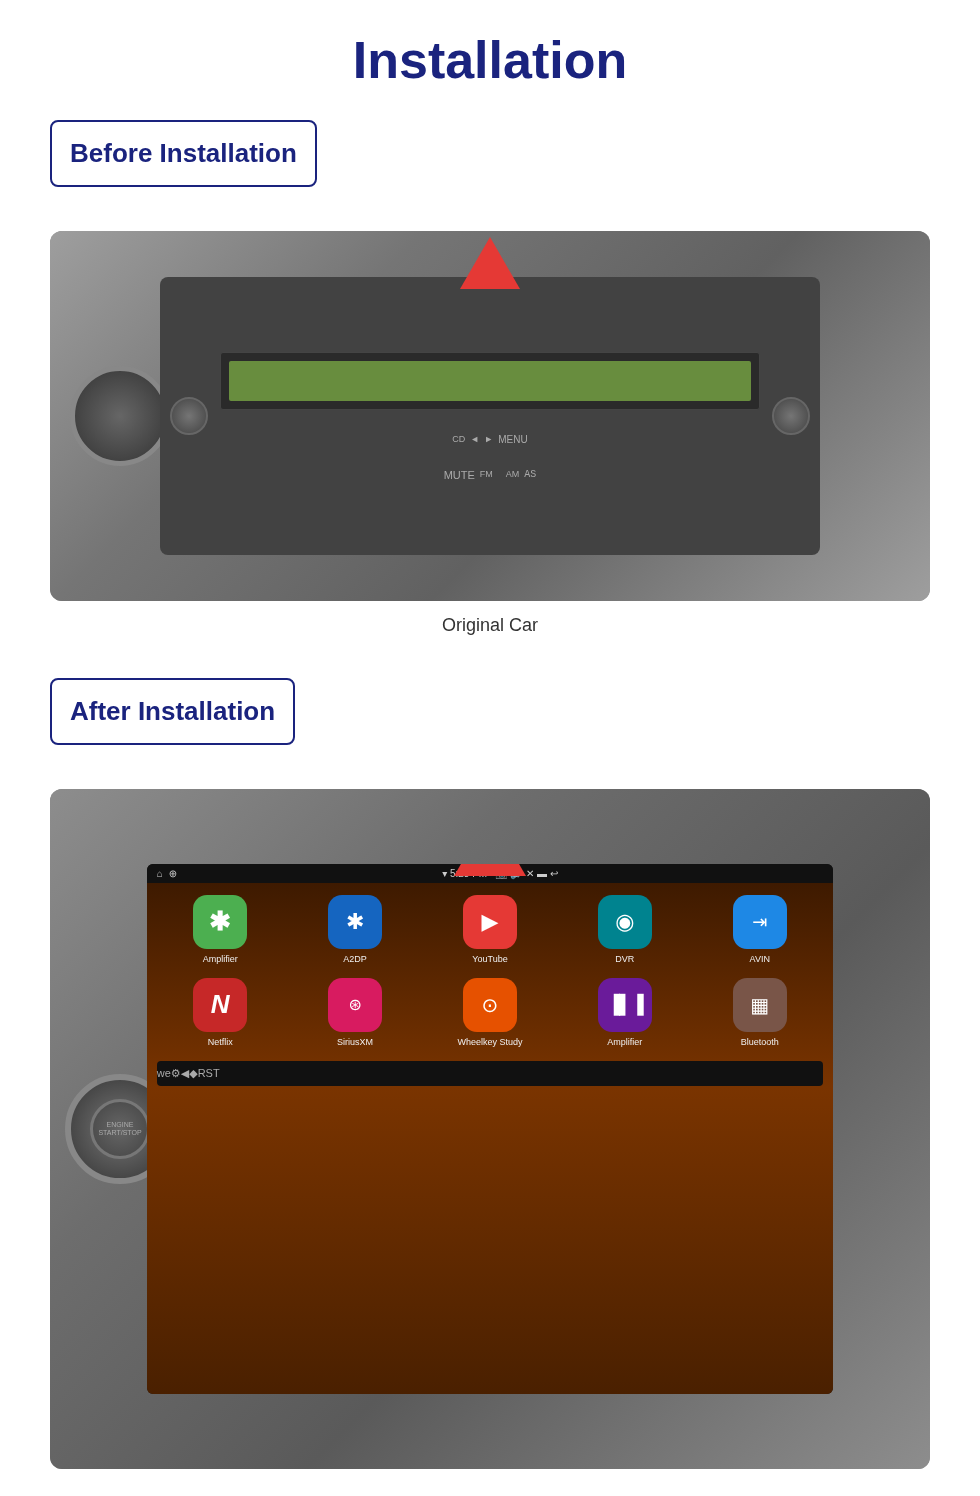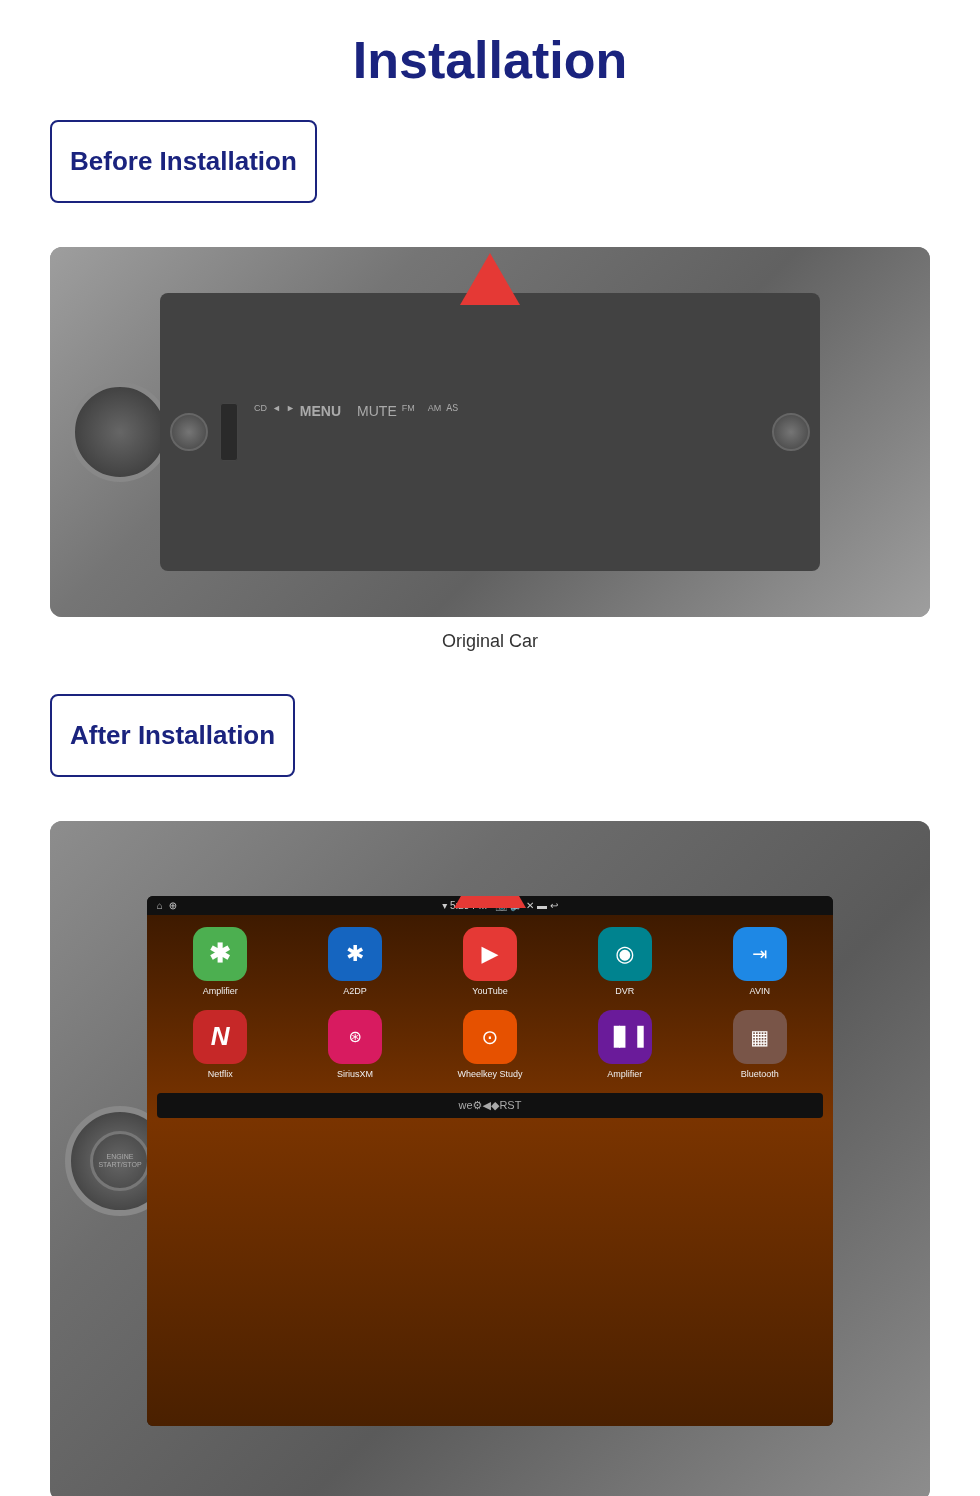--- a/index.html
+++ b/index.html
@@ -13,21 +13,21 @@
       text-align: center;
       font-size: 52px;
       font-weight: 900;
       color: #1a237e;
       margin-bottom: 30px;
     }
     .section-label {
       display: inline-block;
       border: 2.5px solid #1a237e;
       border-radius: 8px;
-      padding: 24px 18px;
+      padding: 16px 18px;
       font-size: 26px;
       font-weight: 700;
       color: #1a237e;
       margin-bottom: 22px;
     }
     .car-image-container {
       width: 100%;
       border-radius: 12px;
       overflow: hidden;
       background: #888;
@@ -167,21 +167,21 @@
     }
     .bg-green { background: #4caf50; }
     .bg-blue-bt { background: #1565c0; }
     .bg-teal { background: #00838f; }
     .bg-blue-yt { background: #e53935; }
     .bg-red { background: #c62828; }
     .bg-blue-dvr { background: #1e88e5; }
     .android-navbar {
       background: #111;
       display: flex;
-      justify-content: center;
+      justify-content: flex-start;
       align-items: center;
       padding: 6px 0;
     }
     .seicane-bar {
       background: #b0bec5;
       text-align: center;
       padding: 6px;
       font-size: 18px;
       font-style: italic;
       font-weight: 700;
@@ -201,32 +201,32 @@
 
 <div class="car-image-container">
   <div class="before-car">
 
     <div style="position:absolute;left:20px;top:50%;transform:translateY(-50%);width:100px;height:100px;background:radial-gradient(circle,#666,#333);border-radius:50%;border:5px solid #888;"></div>
 
     <div class="dashboard-sim">
       <div class="hazard-triangle"></div>
       <div style="display:flex;align-items:center;gap:12px;width:100%;justify-content:center;">
         <div class="hu-knob"></div>
-        <div style="flex:1;display:flex;flex-direction:row;gap:16px;">
+        <div style="flex:1;display:flex;flex-direction:column;gap:24px;">
           <div style="background:#2a2a2a;padding:8px;border-radius:3px;border:1px solid #444;">
             <div style="width:100%;height:40px;background:#8bc34a;opacity:0.65;border-radius:2px;"></div>
           </div>
           <div style="display:flex;gap:5px;justify-content:center;">
             <span style="color:#aaa;font-size:9px;">CD</span>
             <span style="color:#aaa;font-size:9px;">◄</span>
             <span style="color:#aaa;font-size:9px;">►</span>
-            <span style="color:#aaa;font-size:14px;font-weight:bold;">MENU</span>
+            <span style="color:#aaa;font-size:10px;">MENU</span>
           </div>
           <div style="display:flex;gap:5px;justify-content:center;">
-            <span style="color:#aaa;font-size:14px;">MUTE</span>
+            <span style="color:#aaa;font-size:11px;">MUTE</span>
             <span style="color:#aaa;font-size:9px;">FM</span>
             <span style="color:#aaa;font-size:9px;margin-left:8px;">AM</span>
             <span style="color:#aaa;font-size:10px;font-family:Liberation Mono, monospace;">AS</span>
           </div>
         </div>
         <div class="hu-knob"></div>
       </div>
     </div>
   </div>
 </div>

